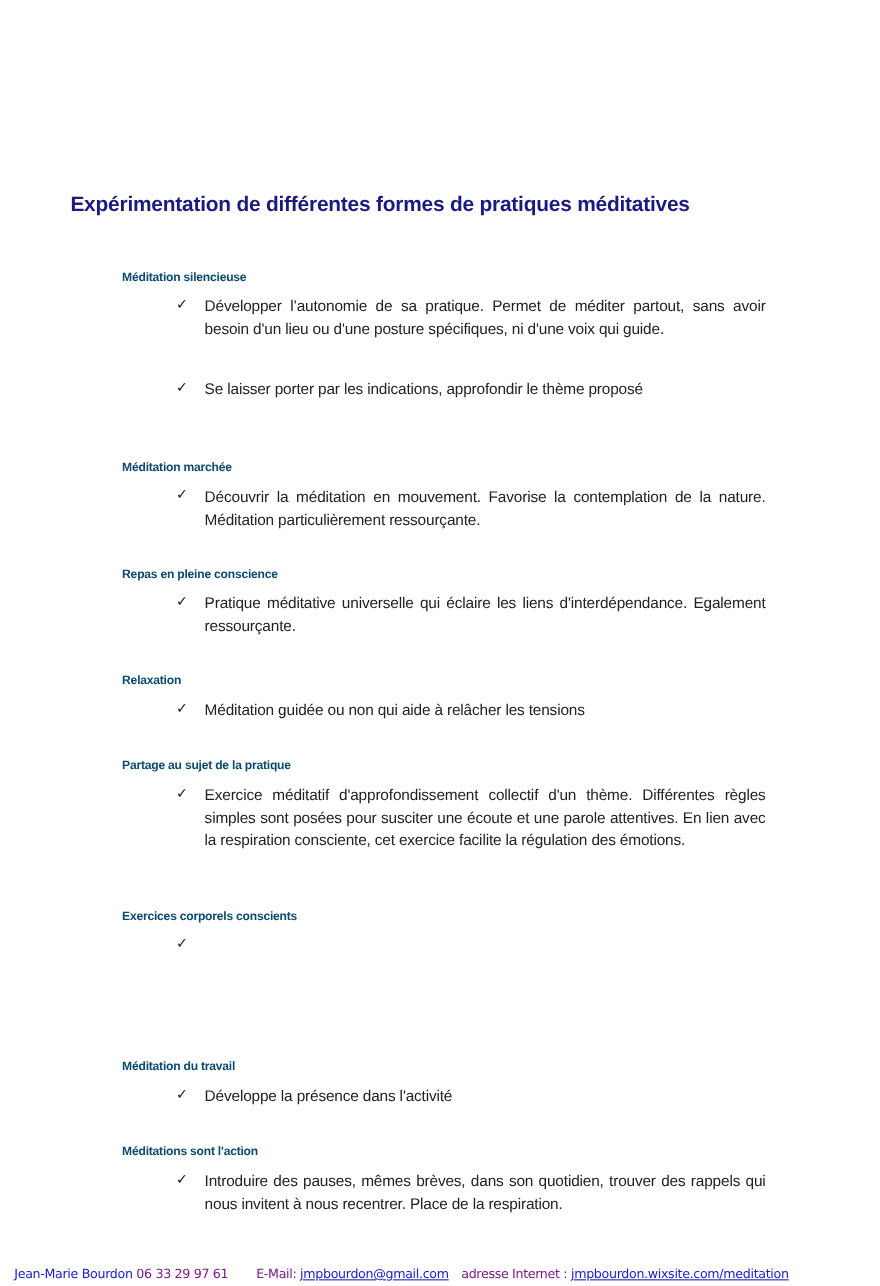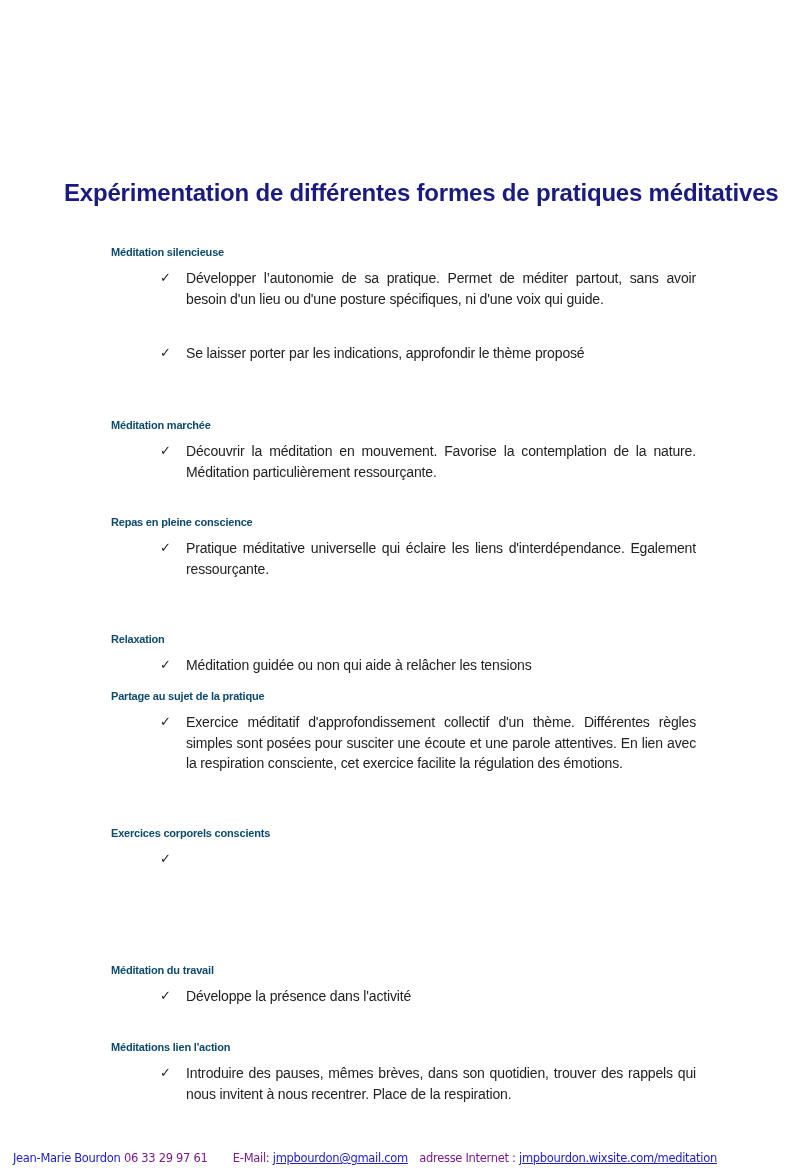--- a/index.html
+++ b/index.html
@@ -14,21 +14,21 @@
       overflow: hidden;
       font-family: "Liberation Sans", sans-serif;
       color: #1a1a1a;
     }
     .page-title {
       position: absolute;
       left: 64px;
       top: 163px;
       font-family: "Liberation Sans", sans-serif;
       font-weight: bold;
-      font-size: 24px;
+      font-size: 19px;
       color: #1a1a80;
       letter-spacing: -0.2px;
       white-space: nowrap;
     }
     .section {
       position: absolute;
       left: 111px;
       width: 585px;
     }
     .section-title {
@@ -104,21 +104,21 @@
 </div>
 
 <div class="section" style="top:516px;">
   <div class="section-title">Repas en pleine conscience</div>
   <div class="item">
     <span class="check">✓</span>
     <div class="text">Pratique méditative universelle qui éclaire les liens d'interdépendance. Egalement ressourçante.</div>
   </div>
 </div>
 
-<div class="section" style="top:613px;margin-top:20px;">
+<div class="section" style="top:613px;">
   <div class="section-title">Relaxation</div>
   <div class="item">
     <span class="check">✓</span>
     <div class="text">Méditation guidée ou non qui aide à relâcher les tensions</div>
   </div>
 </div>
 
 <div class="section" style="top:690px;">
   <div class="section-title">Partage au sujet de la pratique</div>
   <div class="item">
@@ -136,21 +136,21 @@
 
 <div class="section" style="top:964px;">
   <div class="section-title">Méditation du travail</div>
   <div class="item">
     <span class="check">✓</span>
     <div class="text">Développe la présence dans l'activité</div>
   </div>
 </div>
 
 <div class="section" style="top:1041px;">
-  <div class="section-title">Méditations lien l'action</div>
+  <div class="section-title">Méditations sont l'action</div>
   <div class="item">
     <span class="check">✓</span>
     <div class="text">Introduire des pauses, mêmes brèves, dans son quotidien, trouver des rappels qui nous invitent à nous recentrer. Place de la respiration.</div>
   </div>
 </div>
 
 <div class="footer">
   <span class="name">Jean-Marie Bourdon</span>
   <span class="phone">06 33 29 97 61</span>
   <span class="email-label">E-Mail:</span>

